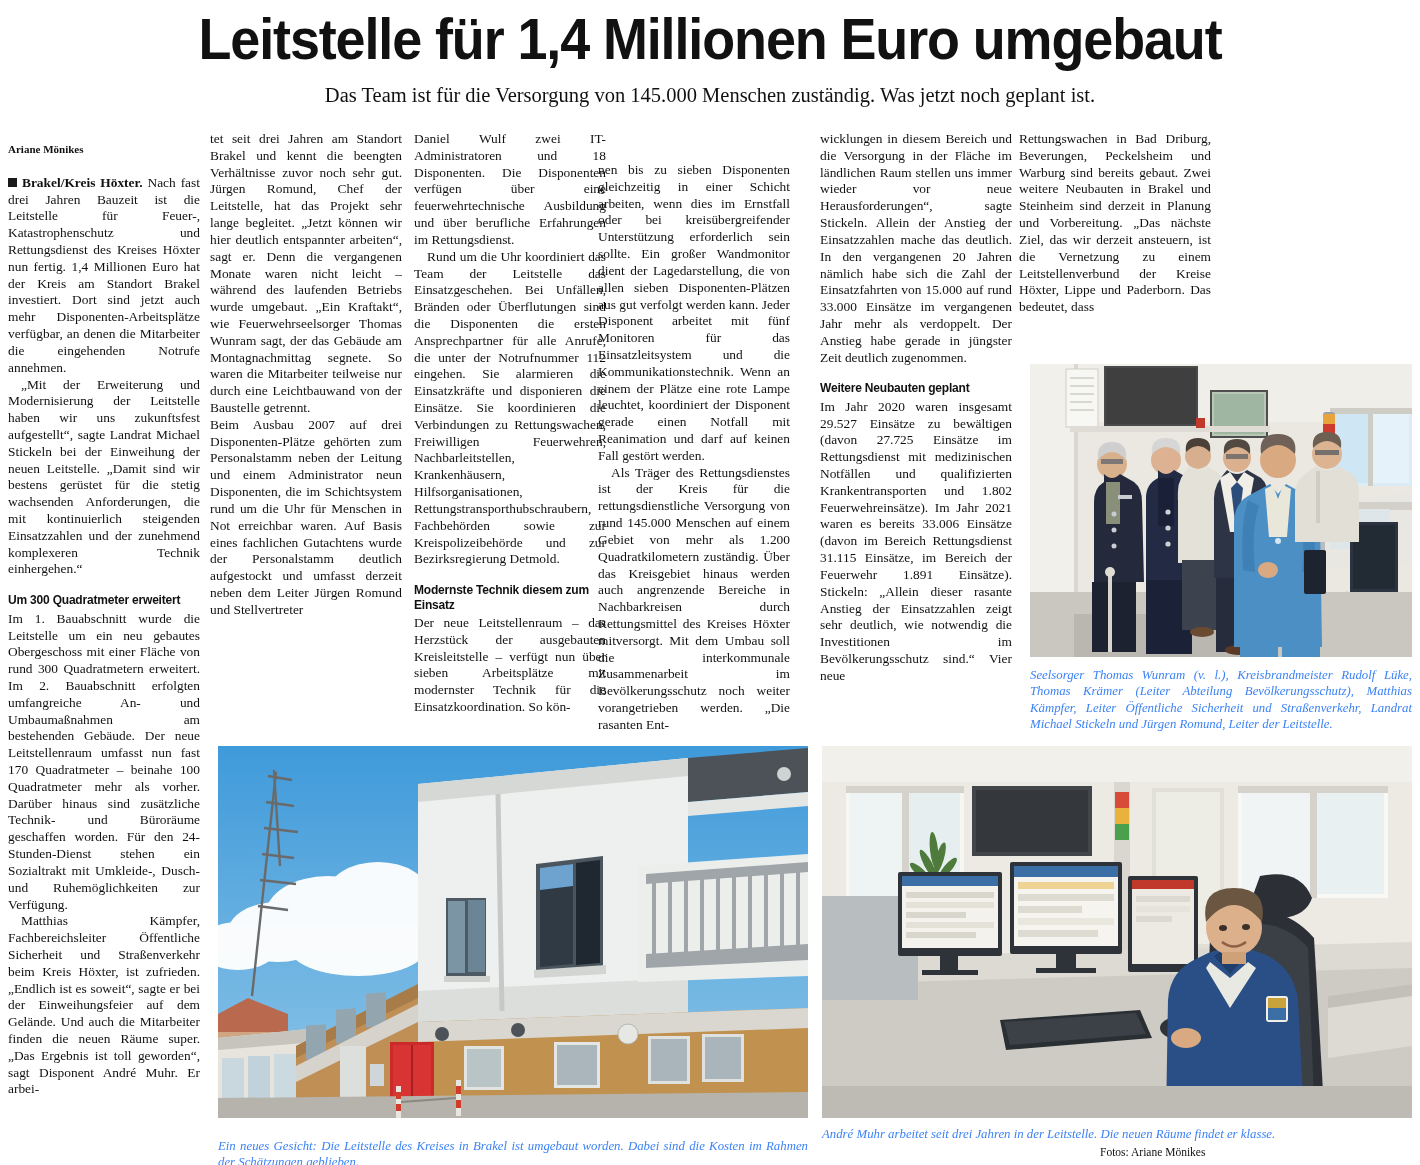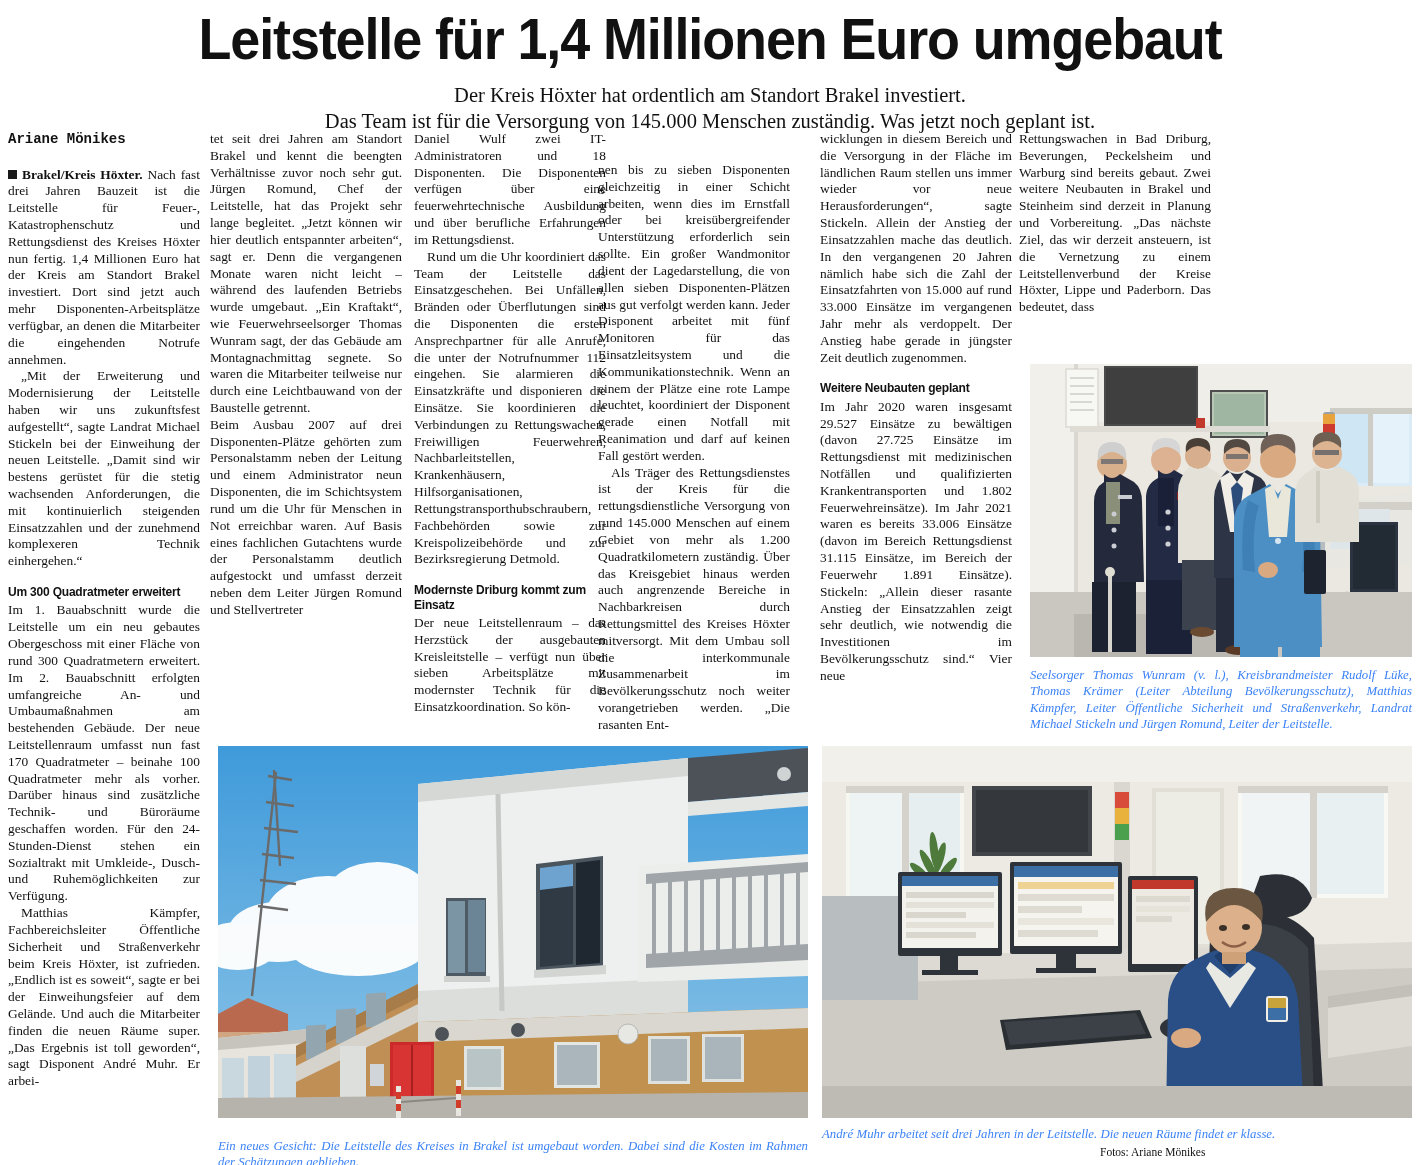--- a/index.html
+++ b/index.html
@@ -68,24 +68,24 @@
   .col.c6 { left: 1011px; }
   .col.c7 { left: 1210px; width: 194px; }
 
   .col p {
     margin: 0;
     text-indent: 13px;
   }
   .col p.noindent { text-indent: 0; }
 
   .byline {
-    font-family: Liberation Mono, monospace;
+    font-family: Liberation Serif, serif;
     font-weight: bold;
-    font-size: 14px;
-    margin: 0 0 18px 0;
+    font-size: 11px;
+    margin: 12px 0 18px 0;
     text-align: left;
   }
 
   .dateline-sq {
     display: inline-block;
     width: 9px;
     height: 9px;
     background: #1a1a1a;
     margin-right: 5px;
     position: relative;
@@ -128,21 +128,20 @@
     text-align: left;
     color: #111;
   }
 </style>
 </head>
 <body>
 
 <h1 class="headline">Leitstelle für 1,4 Millionen Euro umgebaut</h1>
 
 <div class="subhead">
-  <span class="l2">Der Kreis Höxter hat ordentlich am Standort Brakel investiert.</span>
   <span class="l2">Das Team ist für die Versorgung von 145.000 Menschen zuständig. Was jetzt noch geplant ist.</span>
 </div>
 
 <div class="columns">
 
   <div class="col c1">
     <div class="byline">Ariane Mönikes</div>
     <p class="noindent"><span class="dateline-sq"></span><span class="dateline">Brakel/Kreis Höxter.</span><span> Nach fast drei Jahren Bauzeit ist die Leitstelle für Feuer-, Katastrophenschutz und Rettungsdienst des Kreises Höxter nun fertig. 1,4 Millionen Euro hat der Kreis am Standort Brakel investiert. Dort sind jetzt auch mehr Disponenten-Arbeitsplätze verfügbar, an denen die Mitarbeiter die eingehenden Notrufe annehmen.</span></p>
     <p>„Mit der Erweiterung und Modernisierung der Leitstelle haben wir uns zukunftsfest aufgestellt“, sagte Landrat Michael Stickeln bei der Einweihung der neuen Leitstelle. „Damit sind wir bestens gerüstet für die stetig wachsenden Anforderungen, die mit kontinuierlich steigenden Einsatzzahlen und der zunehmend komplexeren Technik einhergehen.“</p>
     <h2 class="subhd">Um 300 Quadratmeter erweitert</h2>
@@ -151,21 +150,21 @@
   </div>
 
   <div class="col c2">
     <p class="noindent">tet seit drei Jahren am Standort Brakel und kennt die beengten Verhältnisse zuvor noch sehr gut. Jürgen Romund, Chef der Leitstelle, hat das Projekt sehr lange begleitet. „Jetzt können wir hier deutlich entspannter arbeiten“, sagt er. Denn die vergangenen Monate waren nicht leicht – während des laufenden Betriebs wurde umgebaut. „Ein Kraftakt“, wie Feuerwehrseelsorger Thomas Wunram sagt, der das Gebäude am Montagnachmittag segnete. So waren die Mitarbeiter teilweise nur durch eine Leichtbauwand von der Baustelle getrennt.</p>
     <p class="noindent">Beim Ausbau 2007 auf drei Disponenten-Plätze gehörten zum Personalstamm neben der Leitung und einem Administrator neun Disponenten, die im Schichtsystem rund um die Uhr für Menschen in Not erreichbar waren. Auf Basis eines fachlichen Gutachtens wurde der Personalstamm deutlich aufgestockt und umfasst derzeit neben dem Leiter Jürgen Romund und Stellvertreter</p>
   </div>
 
   <div class="col c3">
     <p class="noindent">Daniel Wulf zwei IT-Administratoren und 18 Disponenten. Die Disponenten verfügen über eine feuerwehrtechnische Ausbildung und über berufliche Erfahrungen im Rettungsdienst.</p>
     <p>Rund um die Uhr koordiniert das Team der Leitstelle das Einsatzgeschehen. Bei Unfällen, Bränden oder Überflutungen sind die Disponenten die ersten Ansprechpartner für alle Anrufe, die unter der Notrufnummer 112 eingehen. Sie alarmieren die Einsatzkräfte und disponieren die Einsätze. Sie koordinieren die Verbindungen zu Rettungswachen, Freiwilligen Feuerwehren, Nachbarleitstellen, Krankenhäusern, Hilfsorganisationen, Rettungstransporthubschraubern, Fachbehörden sowie zur Kreispolizeibehörde und zur Bezirksregierung Detmold.</p>
-    <h2 class="subhd">Modernste Driburg kommt zum Einsatz</h2>
+    <h2 class="subhd">Modernste Technik diesem zum Einsatz</h2>
     <p class="noindent">Der neue Leitstellenraum – das Herzstück der ausgebauten Kreisleitstelle – verfügt nun über sieben Arbeitsplätze mit modernster Technik für die Einsatzkoordination. So kön-</p>
   </div>
 
   <div class="col c4">
     <p class="noindent">nen bis zu sieben Disponenten gleichzeitig in einer Schicht arbeiten, wenn dies im Ernstfall oder bei kreisübergreifender Unterstützung erforderlich sein sollte. Ein großer Wandmonitor dient der Lagedarstellung, die von allen sieben Disponenten-Plätzen aus gut verfolgt werden kann. Jeder Disponent arbeitet mit fünf Monitoren für das Einsatzleitsystem und die Kommunikationstechnik. Wenn an einem der Plätze eine rote Lampe leuchtet, koordiniert der Disponent gerade einen Notfall mit Reanimation und darf auf keinen Fall gestört werden.</p>
     <p>Als Träger des Rettungsdienstes ist der Kreis für die rettungsdienstliche Versorgung von rund 145.000 Menschen auf einem Gebiet von mehr als 1.200 Quadratkilometern zuständig. Über das Kreisgebiet hinaus werden auch angrenzende Bereiche in Nachbarkreisen durch Rettungsmittel des Kreises Höxter mitversorgt. Mit dem Umbau soll die interkommunale Zusammenarbeit im Bevölkerungsschutz noch weiter vorangetrieben werden. „Die rasanten Ent-</p>
   </div>
 
   <div class="col c5">
     <p class="noindent">wicklungen in diesem Bereich und die Versorgung in der Fläche im ländlichen Raum stellen uns immer wieder vor neue Herausforderungen“, sagte Stickeln. Allein der Anstieg der Einsatzzahlen mache das deutlich. In den vergangenen 20 Jahren nämlich habe sich die Zahl der Einsatzfahrten von 15.000 auf rund 33.000 Einsätze im vergangenen Jahr mehr als verdoppelt. Der Anstieg habe gerade in jüngster Zeit deutlich zugenommen.</p>

